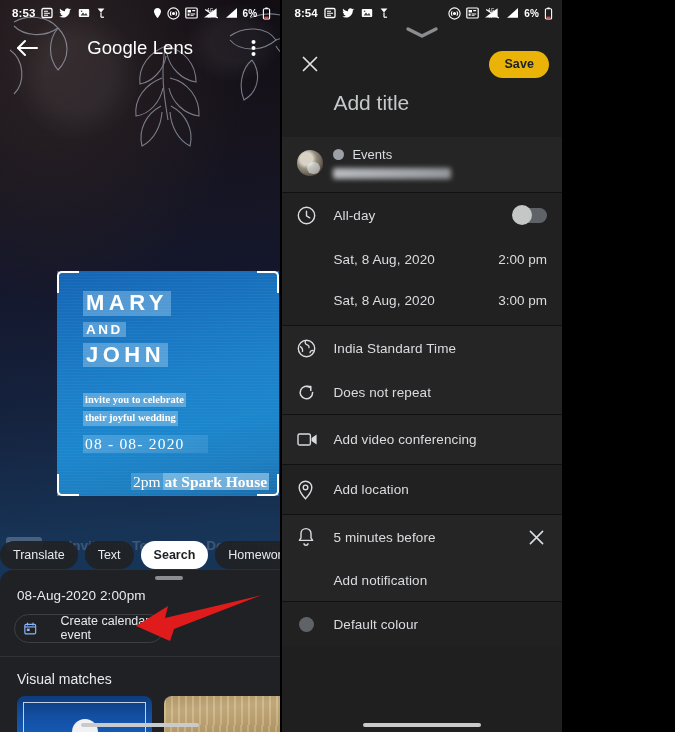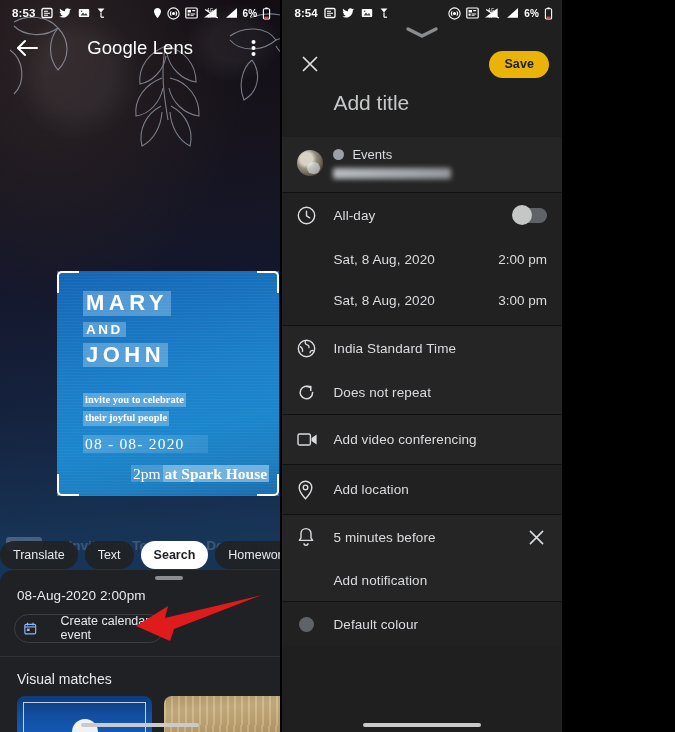--- a/index.html
+++ b/index.html
@@ -83,21 +83,21 @@
   .ln-b1, .ln-b2 {
     display:inline-block; font-size: 10.5px; background: rgba(173,216,245,.42);
     padding: 0 2px; line-height: 1.35; font-weight: 700;
   }
   .ln-date {
     display:block; font-family:"Liberation Serif", serif; font-size: 15.5px;
     margin-top: 9px; letter-spacing: 1.2px;
     background: linear-gradient(90deg, rgba(173,216,245,.30) 0%, rgba(173,216,245,.14) 100%);
     width: 125px; padding: 0 2px;
   }
-  .ln-place { margin-top: 12px; font-family:"Liberation Serif", serif; font-size: 15.5px; padding-left: 48px; }
+  .ln-place { margin-top: 20px; font-family:"Liberation Serif", serif; font-size: 15.5px; padding-left: 48px; }
   .ln-place .hl-a { background: rgba(160,210,242,.30); padding: 0 2px; }
   .ln-place .hl-b { background: rgba(183,222,248,.55); padding: 0 2px; font-weight: 700; }
 
   .corner { position: absolute; width: 22px; height: 22px; border: 2.5px solid #fff; z-index: 22; }
   .c-tl { left: 0;  top: 0;  border-right: 0; border-bottom: 0; border-top-left-radius: 5px; }
   .c-tr { right: 0; top: 0;  border-left: 0;  border-bottom: 0; border-top-right-radius: 5px; }
   .c-bl { left: 0;  bottom: 0; border-right: 0; border-top: 0; border-bottom-left-radius: 5px; }
   .c-br { right: 0; bottom: 0; border-left: 0;  border-top: 0; border-bottom-right-radius: 5px; }
 
   
@@ -329,21 +329,21 @@
     </div>
 
     <div class="invite-wrap">
       <div class="invite">
         <div class="invite-inner">
           <span class="ln-mary">MARY</span><br>
           <span class="ln-and">AND</span><br>
           <span class="ln-john">JOHN</span>
           <div class="ln-body">
             <span class="ln-b1">invite you to celebrate</span><br>
-            <span class="ln-b2">their joyful people</span>
+            <span class="ln-b2">their joyful wedding</span>
           </div>
           <span class="ln-date">08 - 08- 2020</span>
           <div class="ln-place">
             <span class="hl-a">2pm</span><span class="hl-b">at Spark House</span>
           </div>
         </div>
       </div>
       <div class="corner c-tl"></div>
       <div class="corner c-tr"></div>
       <div class="corner c-bl"></div>

